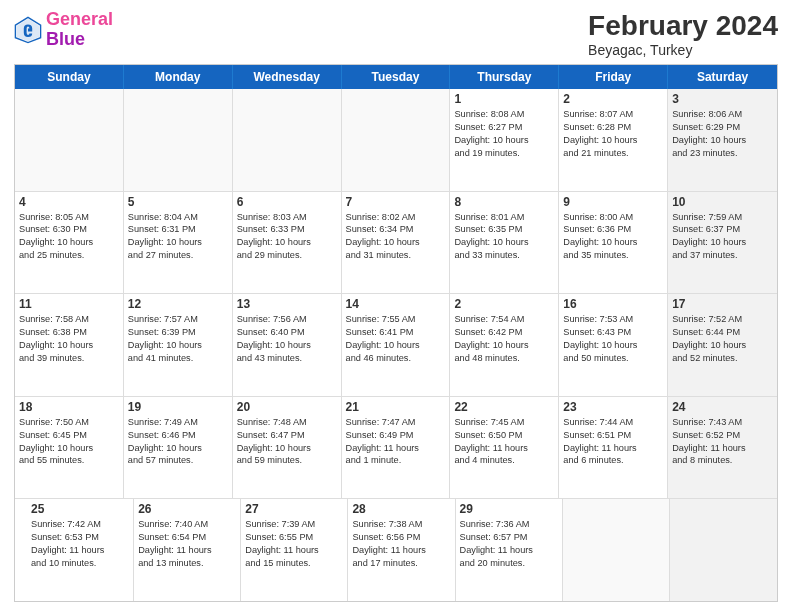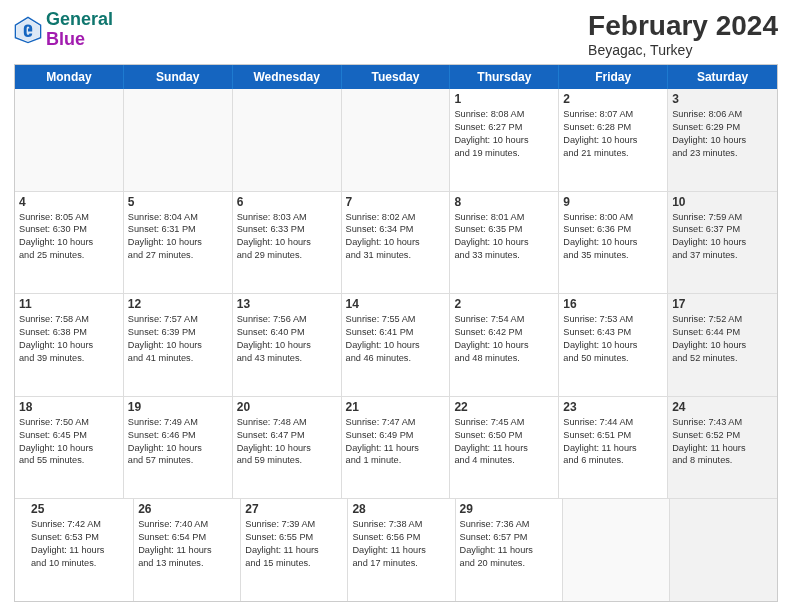--- a/index.html
+++ b/index.html
@@ -108,34 +108,34 @@
 
 <div class="page">
   <div class="header">
     <div class="logo">
       <svg class="logo-icon" viewBox="0 0 40 40">
         <polygon points="20,4 36,14 36,30 20,36 4,30 4,14" fill="#1565c0" opacity="0.15"></polygon>
         <polygon points="20,2 38,13 38,31 20,38 2,31 2,13" fill="none" stroke="#1565c0" stroke-width="2"></polygon>
         <path d="M14,18 Q14,12 20,12 Q26,12 26,18 L26,22 L20,22 L20,18 L22,18 Q22,15 20,15 Q18,15 18,18 L18,24 Q18,27 20,27 Q22,27 22,25 L26,25 Q26,30 20,30 Q14,30 14,24 Z" fill="#1565c0"></path>
       </svg>
       <div class="logo-text">
-        <div style="color:#0f766e;font-size:18px;font-weight:bold;line-height:1.1;">General</div>
+        <div style="color:#ec4899;font-size:18px;font-weight:bold;line-height:1.1;">General</div>
         <div style="color:#a21caf;font-size:18px;font-weight:bold;line-height:1.1;">Blue</div>
       </div>
     </div>
     <div class="title-block">
       <div class="month-year">February 2024</div>
       <div class="location">Beyagac, Turkey</div>
     </div>
   </div>
 
   <div class="calendar">
     <div class="cal-header">
-    <div class="cal-header-cell">Monday</div>
-        <div class="cal-header-cell">Sunday</div>
+    <div class="cal-header-cell">Sunday</div>
+        <div class="cal-header-cell">Monday</div>
         <div class="cal-header-cell">Wednesday</div>
         <div class="cal-header-cell">Tuesday</div>
         <div class="cal-header-cell">Thursday</div>
         <div class="cal-header-cell">Friday</div>
         <div class="cal-header-cell">Saturday</div>
       </div>
     <div class="cal-body">
     <div class="cal-row">
           <div class="cal-cell empty"></div>
           <div class="cal-cell empty"></div>

